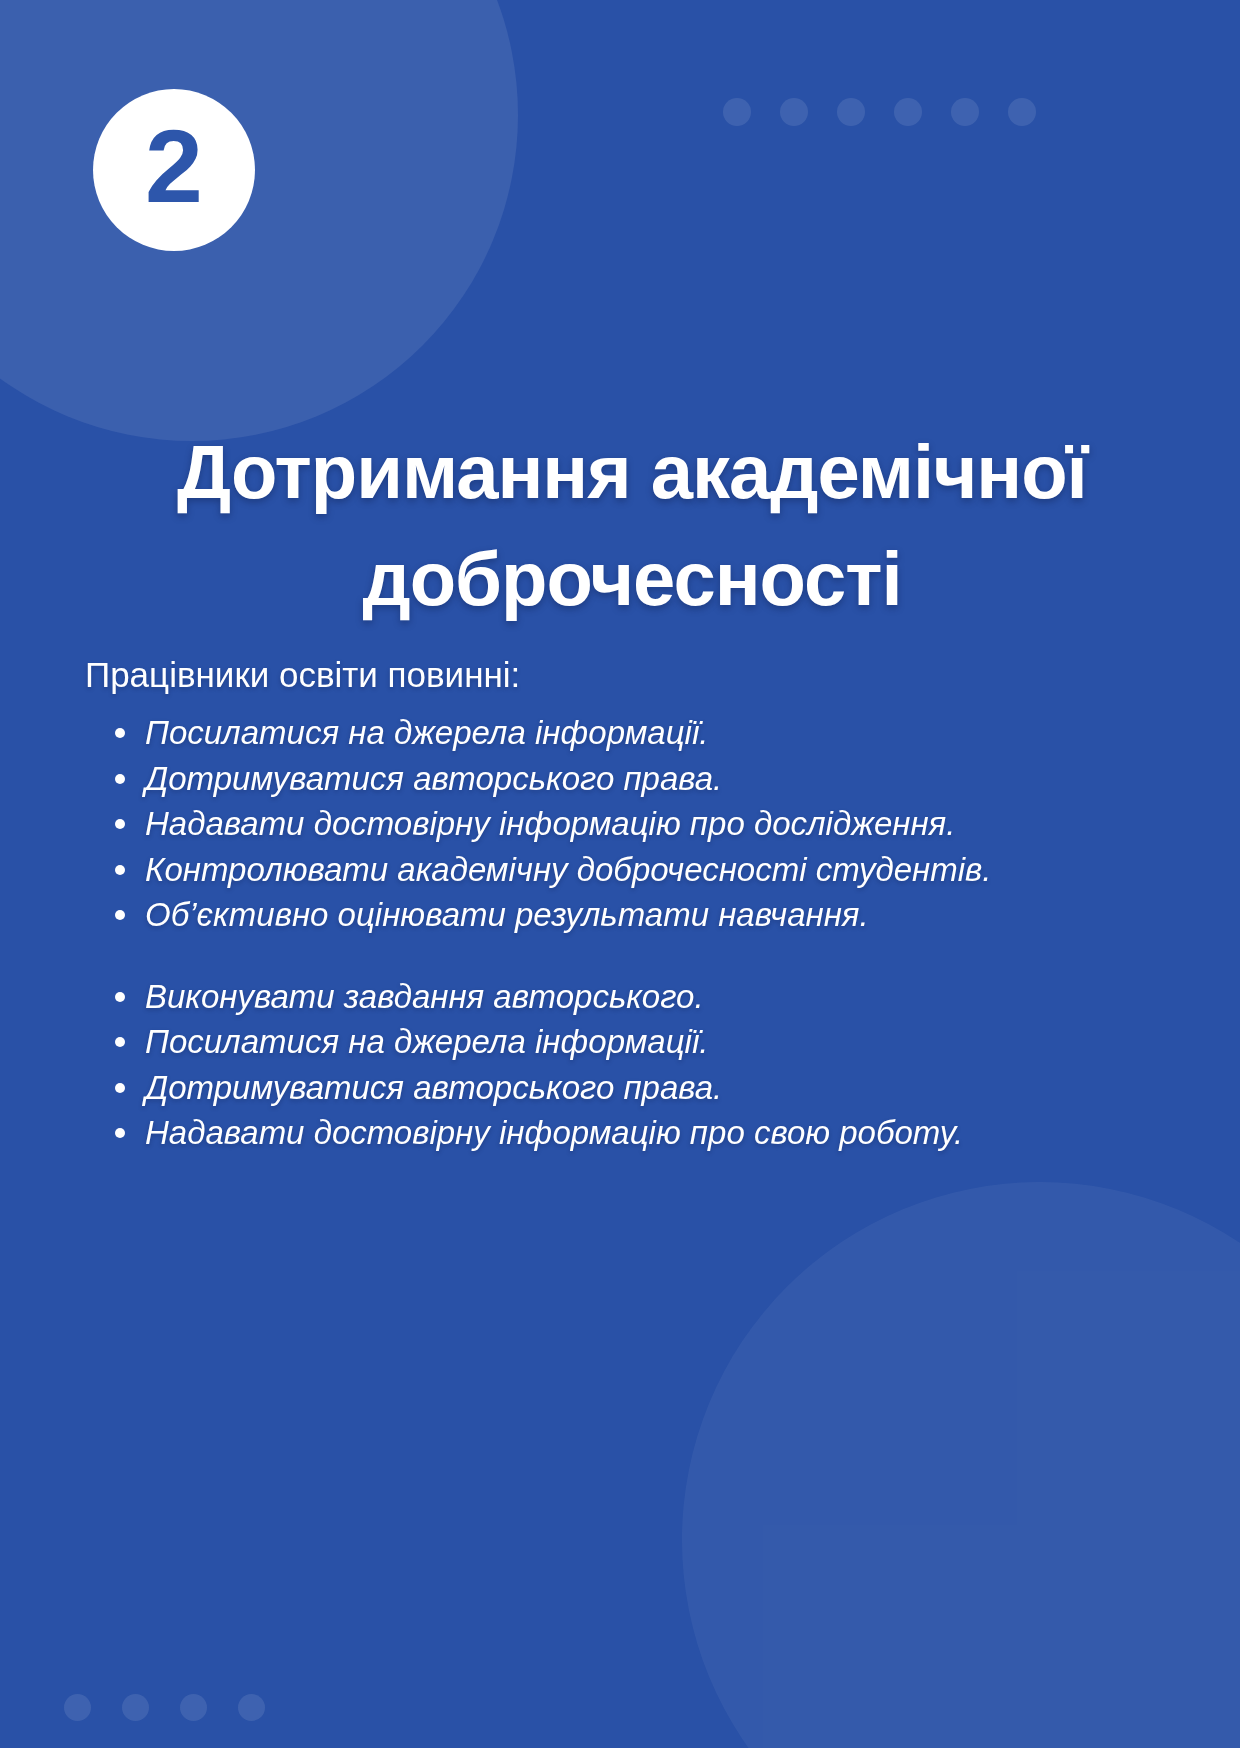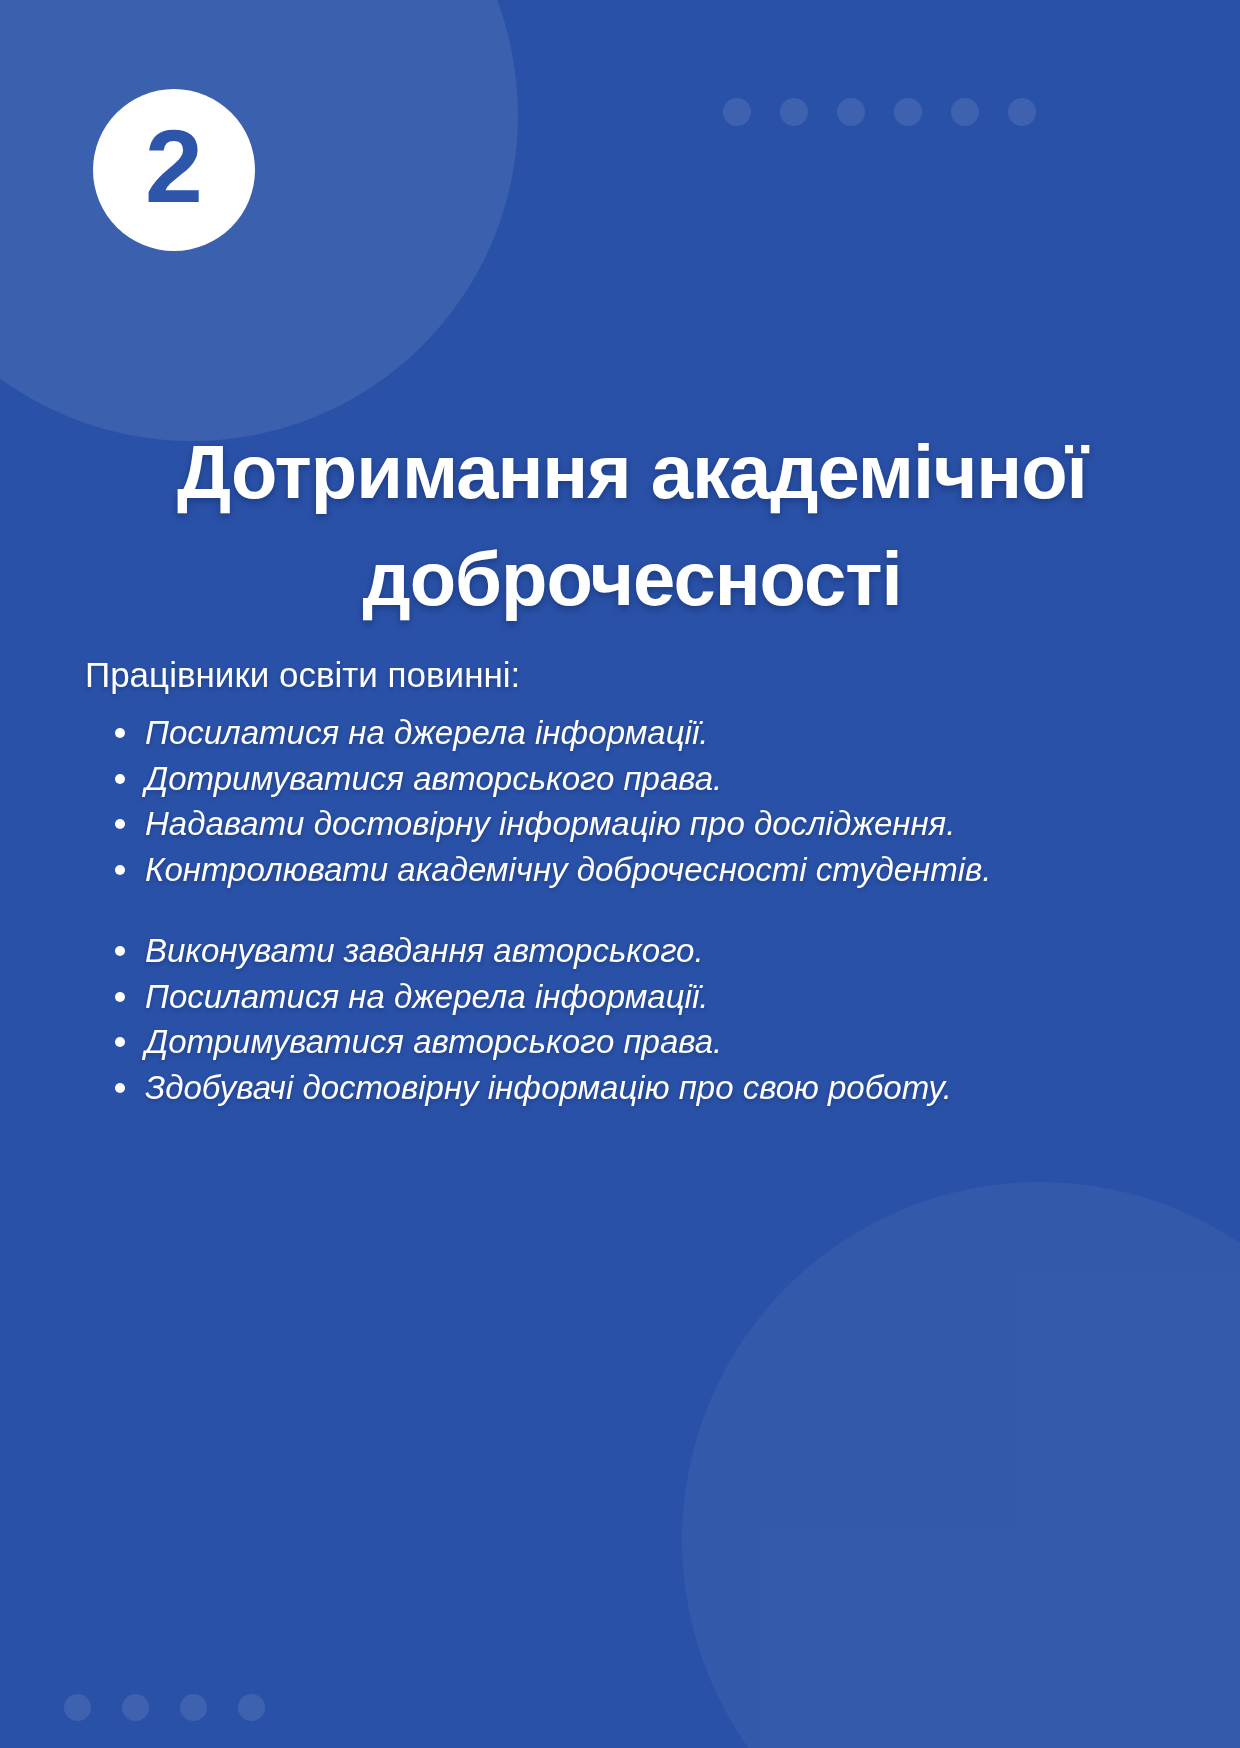--- a/index.html
+++ b/index.html
@@ -94,29 +94,30 @@
 
   <div class="content">
 
     <section>
       <h2>Працівники освіти повинні:</h2>
       <ul>
         <li>Посилатися на джерела інформації.</li>
         <li>Дотримуватися авторського права.</li>
         <li>Надавати достовірну інформацію про дослідження.</li>
         <li>Контролювати академічну доброчесності студентів.</li>
+        <li>Об’єктивно оцінювати результати навчання.</li>
       </ul>
     </section>
 
     <section>
       <ul>
         <li>Виконувати завдання авторського.</li>
         <li>Посилатися на джерела інформації.</li>
         <li>Дотримуватися авторського права.</li>
-        <li>Здобувачі достовірну інформацію про свою роботу.</li>
+        <li>Надавати достовірну інформацію про свою роботу.</li>
       </ul>
     </section>
 
   </div>
 
   <div class="dots bottom">
     <span class="dot"></span>
     <span class="dot"></span>
     <span class="dot"></span>
     <span class="dot"></span>

